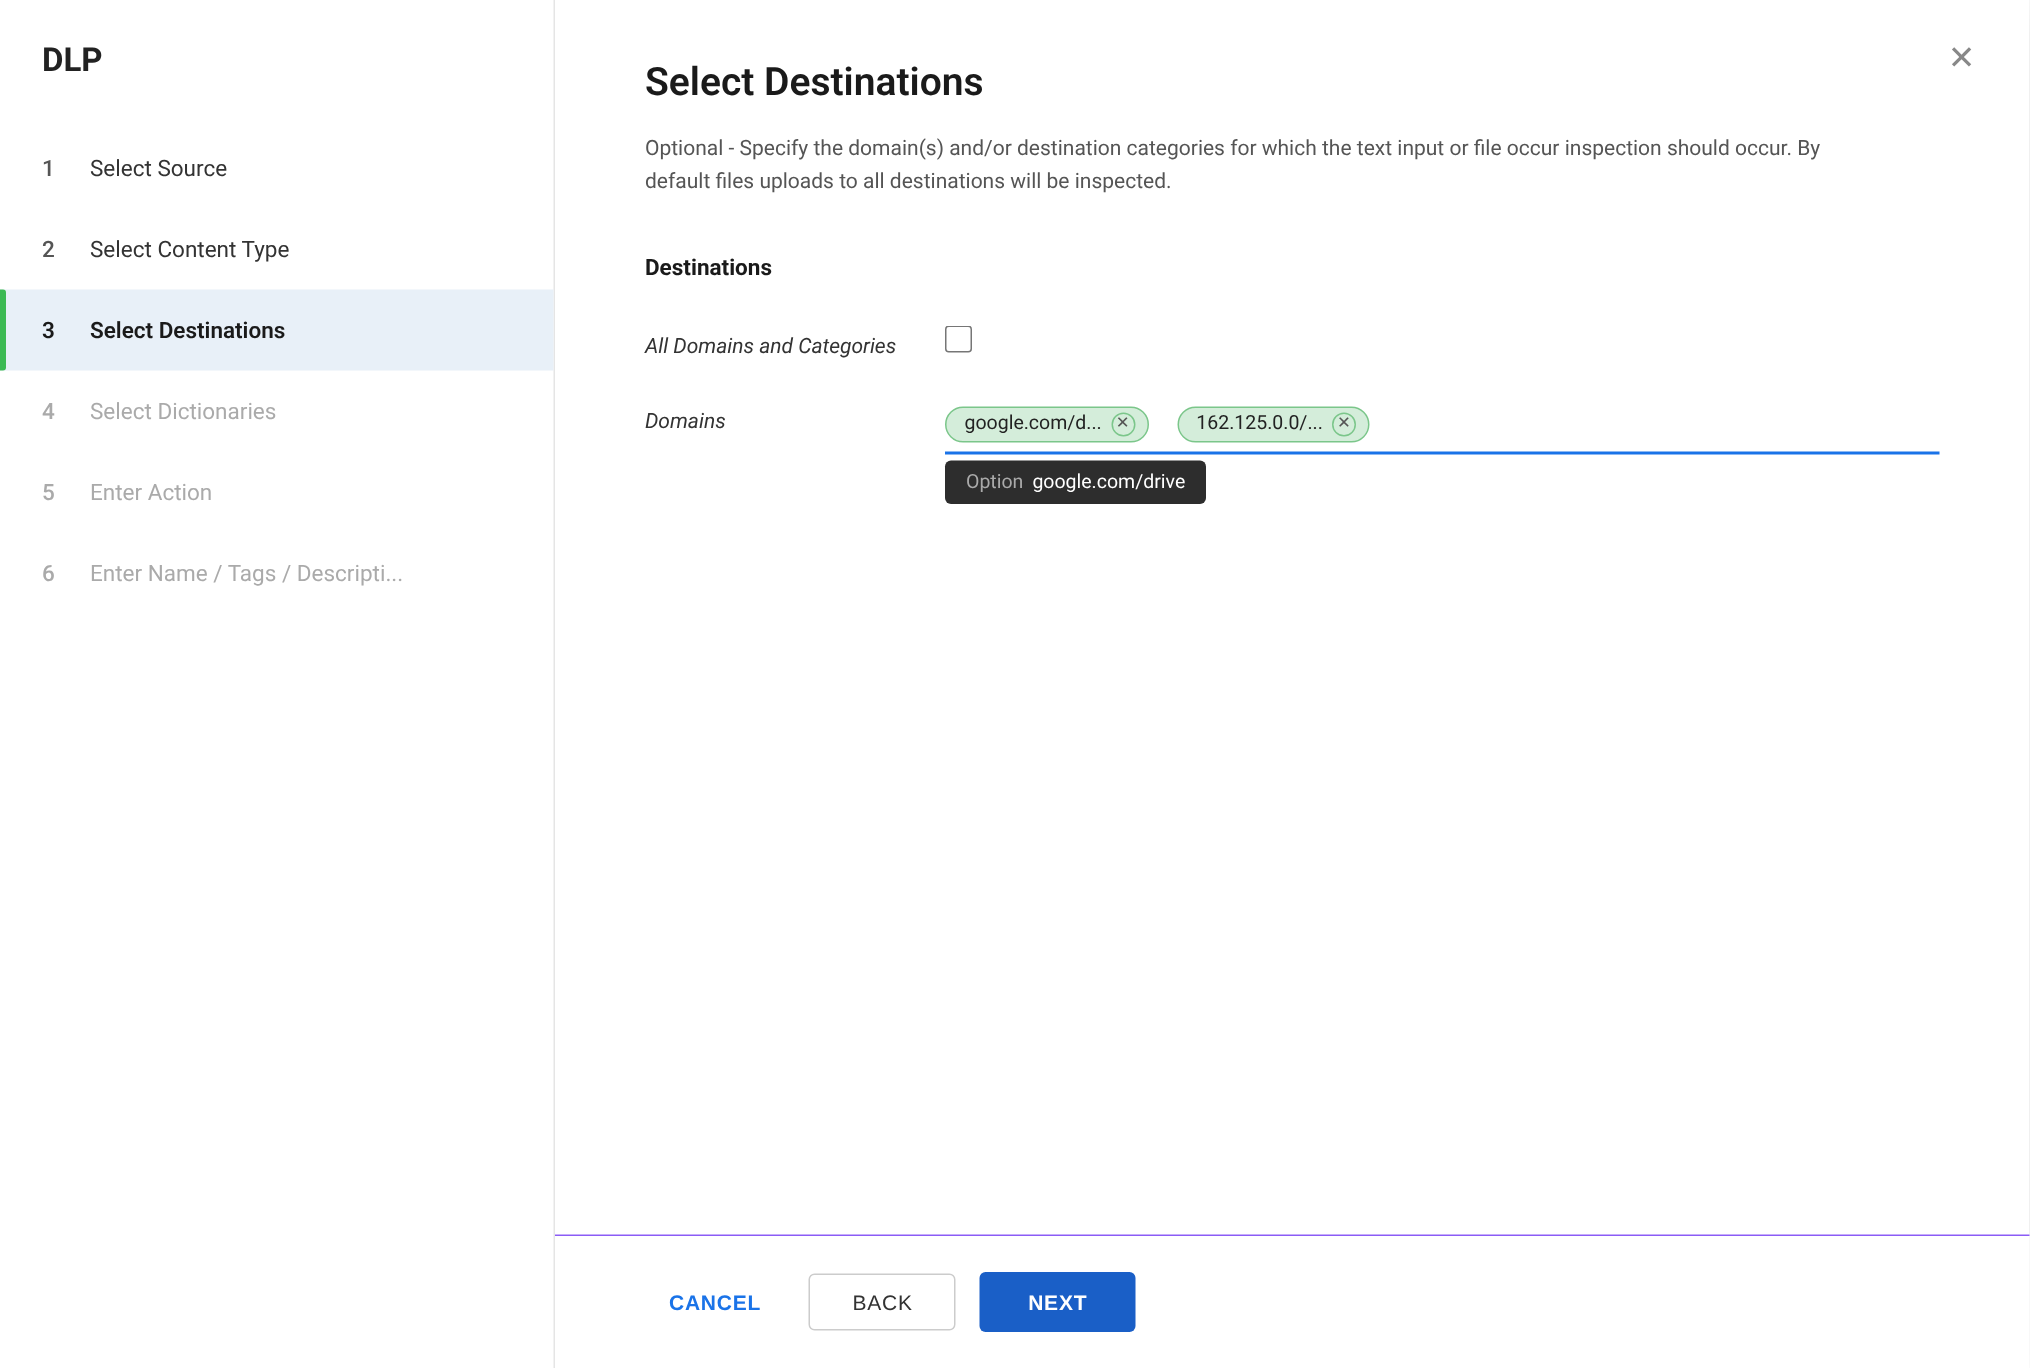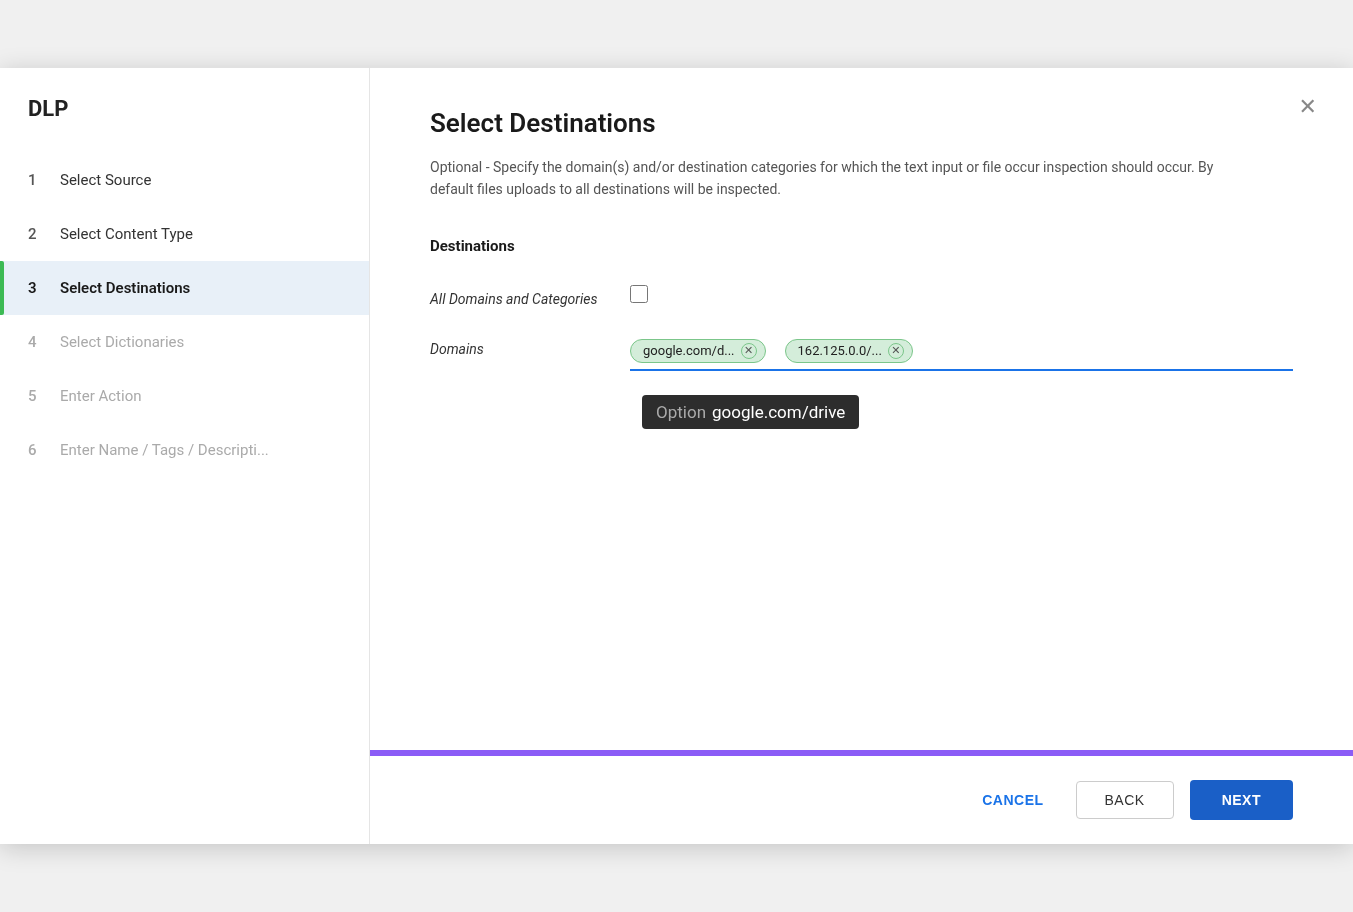--- a/index.html
+++ b/index.html
@@ -6,21 +6,21 @@
     body {
       font-family: -apple-system, BlinkMacSystemFont, 'Segoe UI', Roboto, sans-serif;
       background: #f0f0f0;
       display: flex;
       justify-content: center;
       align-items: center;
       min-height: 100vh;
     }
     .modal {
       width: 1353px;
-      height: 776px;
+      height: 912px;
       background: #fff;
       display: flex;
       position: relative;
       box-shadow: 0 4px 24px rgba(0,0,0,0.18);
     }
     
     .sidebar {
       width: 370px;
       min-width: 370px;
       border-right: 1px solid #e5e5e5;
@@ -180,29 +180,28 @@
       display: flex;
       align-items: center;
       justify-content: center;
       font-size: 11px;
       color: #555;
     }
     
     .tooltip-suggestion {
       position: absolute;
       top: calc(100% + 6px);
-      left: 12px;
+      left: 0;
       background: #2d2d2d;
       color: #fff;
-      font-size: 17px;
+      font-size: 13px;
       padding: 7px 14px;
       border-radius: 4px;
       white-space: nowrap;
       z-index: 10;
-      margin-top: 20px;
     }
     
     .select-dropdown {
       width: 100%;
       border: none;
       border-bottom: 1px solid #ccc;
       border-radius: 0;
       padding: 8px 0;
       font-size: 14px;
       color: #888;
@@ -227,24 +226,23 @@
       font-size: 13px;
       color: #888;
       margin-top: 6px;
     }
     
     .footer {
       position: absolute;
       bottom: 0; left: 0; right: 0;
       padding: 24px 60px;
       display: flex;
-      justify-content: flex-end;
       align-items: center;
       gap: 16px;
-      border-top: 6px solid #8b5cf6;
+      border-top: 1px solid #8b5cf6;
       background: #fff;
     }
     .btn-cancel {
       background: none;
       border: none;
       color: #1a73e8;
       font-size: 14px;
       font-weight: 600;
       cursor: pointer;
       letter-spacing: 0.5px;

